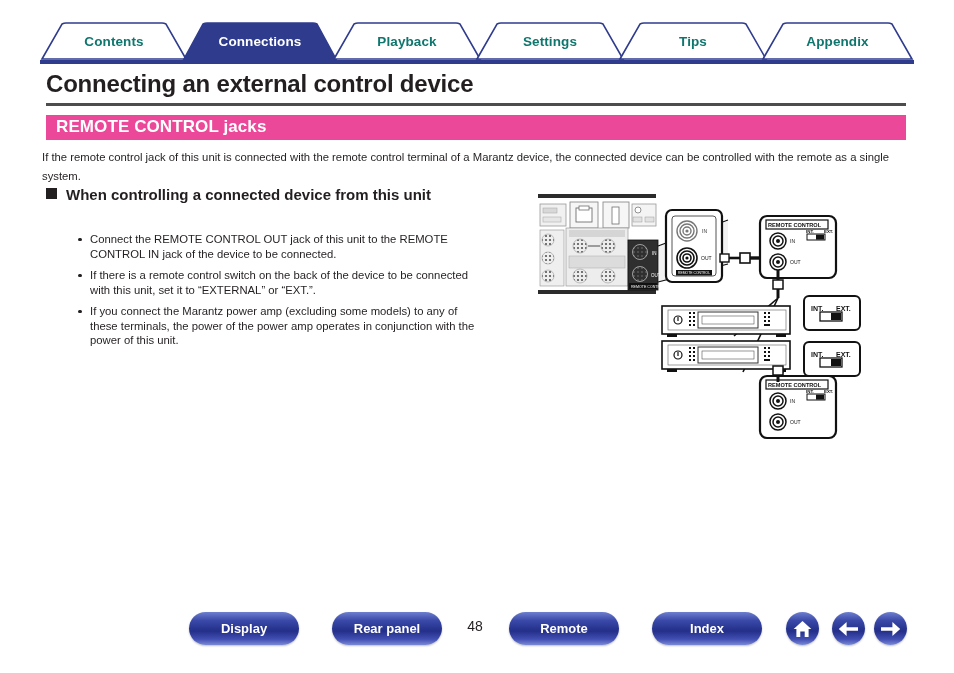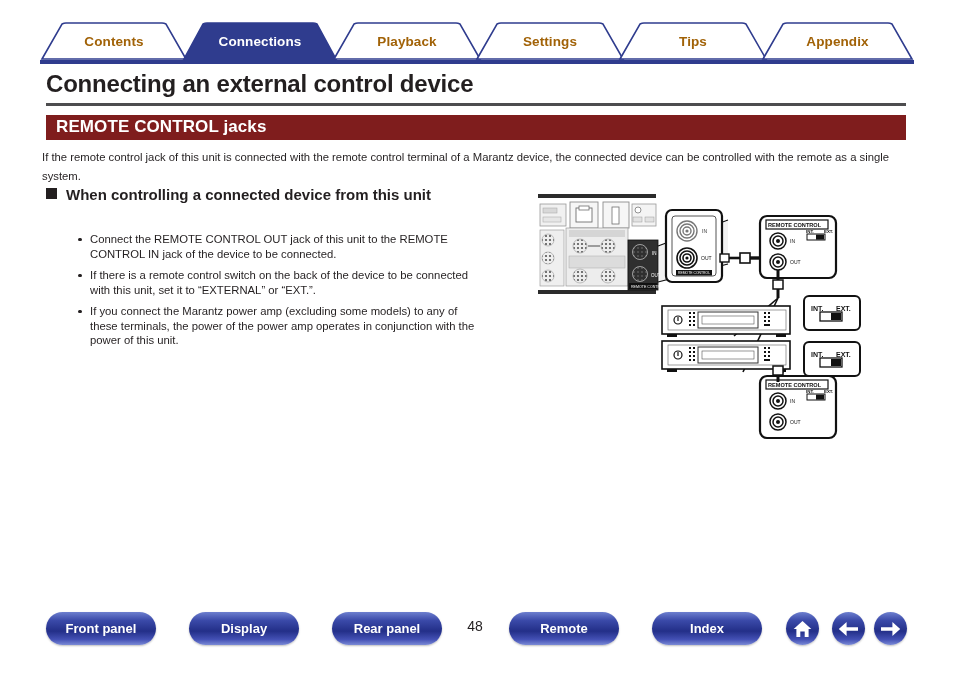--- a/index.html
+++ b/index.html
@@ -13,37 +13,37 @@
   }
 
   
   .tabbar{position:absolute;left:40px;top:22px;width:874px;height:40px;}
   .tabbar .rule{position:absolute;left:0;top:38px;width:874px;height:4px;background:#2f3c8e;}
   .tab{position:absolute;top:0;height:38px;}
   .tab svg{position:absolute;left:0;top:0;}
   .tab span{
     position:absolute;left:0;top:0;width:100%;height:38px;
     display:flex;align-items:center;justify-content:center;
-    font-size:13.5px;font-weight:bold;color:#a16207;
+    font-size:13.5px;font-weight:bold;color:#0f766e;
     letter-spacing:.1px;
   }
   .tab.active span{color:#ffffff;}
 
   
   .page-title{
     position:absolute;left:46px;top:70px;width:860px;
     font-size:24px;font-weight:bold;color:#231f20;
     letter-spacing:-0.2px;
   }
   .title-rule{position:absolute;left:46px;top:103px;width:860px;height:3px;background:#4d4d4f;}
 
   
   .section-bar{
     position:absolute;left:46px;top:115px;width:860px;height:25px;
-    background:#7f1d1d;
+    background:#ec4899;
   }
   .section-bar .label{
     position:absolute;left:10px;top:2px;
     font-size:17px;font-weight:bold;color:#ffffff;
     letter-spacing:0.1px;
   }
 
   
   .intro{
     position:absolute;left:42px;top:148px;width:866px;
@@ -355,23 +355,20 @@
     <rect x="279" y="208" width="18" height="6" fill="#ffffff" stroke="#111" stroke-width="1"></rect>
     <rect x="288" y="208.6" width="8" height="5" fill="#111"></rect>
 
     <path d="M250 196 L250 188" stroke="#111" stroke-width="3"></path>
     <rect x="245" y="180" width="10" height="9" fill="#ffffff" stroke="#111" stroke-width="1.5"></rect>
   </g>
 </svg>
 </div>
 
 <div class="footer">
-  <div class="pill" style="left:46px;width:110px;">
-    <span>Front panel</span>
-  </div>
   <div class="pill" style="left:189px;width:110px;">
     <span>Display</span>
   </div>
   <div class="pill" style="left:332px;width:110px;">
     <span>Rear panel</span>
   </div>
 
   <div class="pageno" style="left:455px;">48</div>
 
   <div class="pill" style="left:509px;width:110px;">

